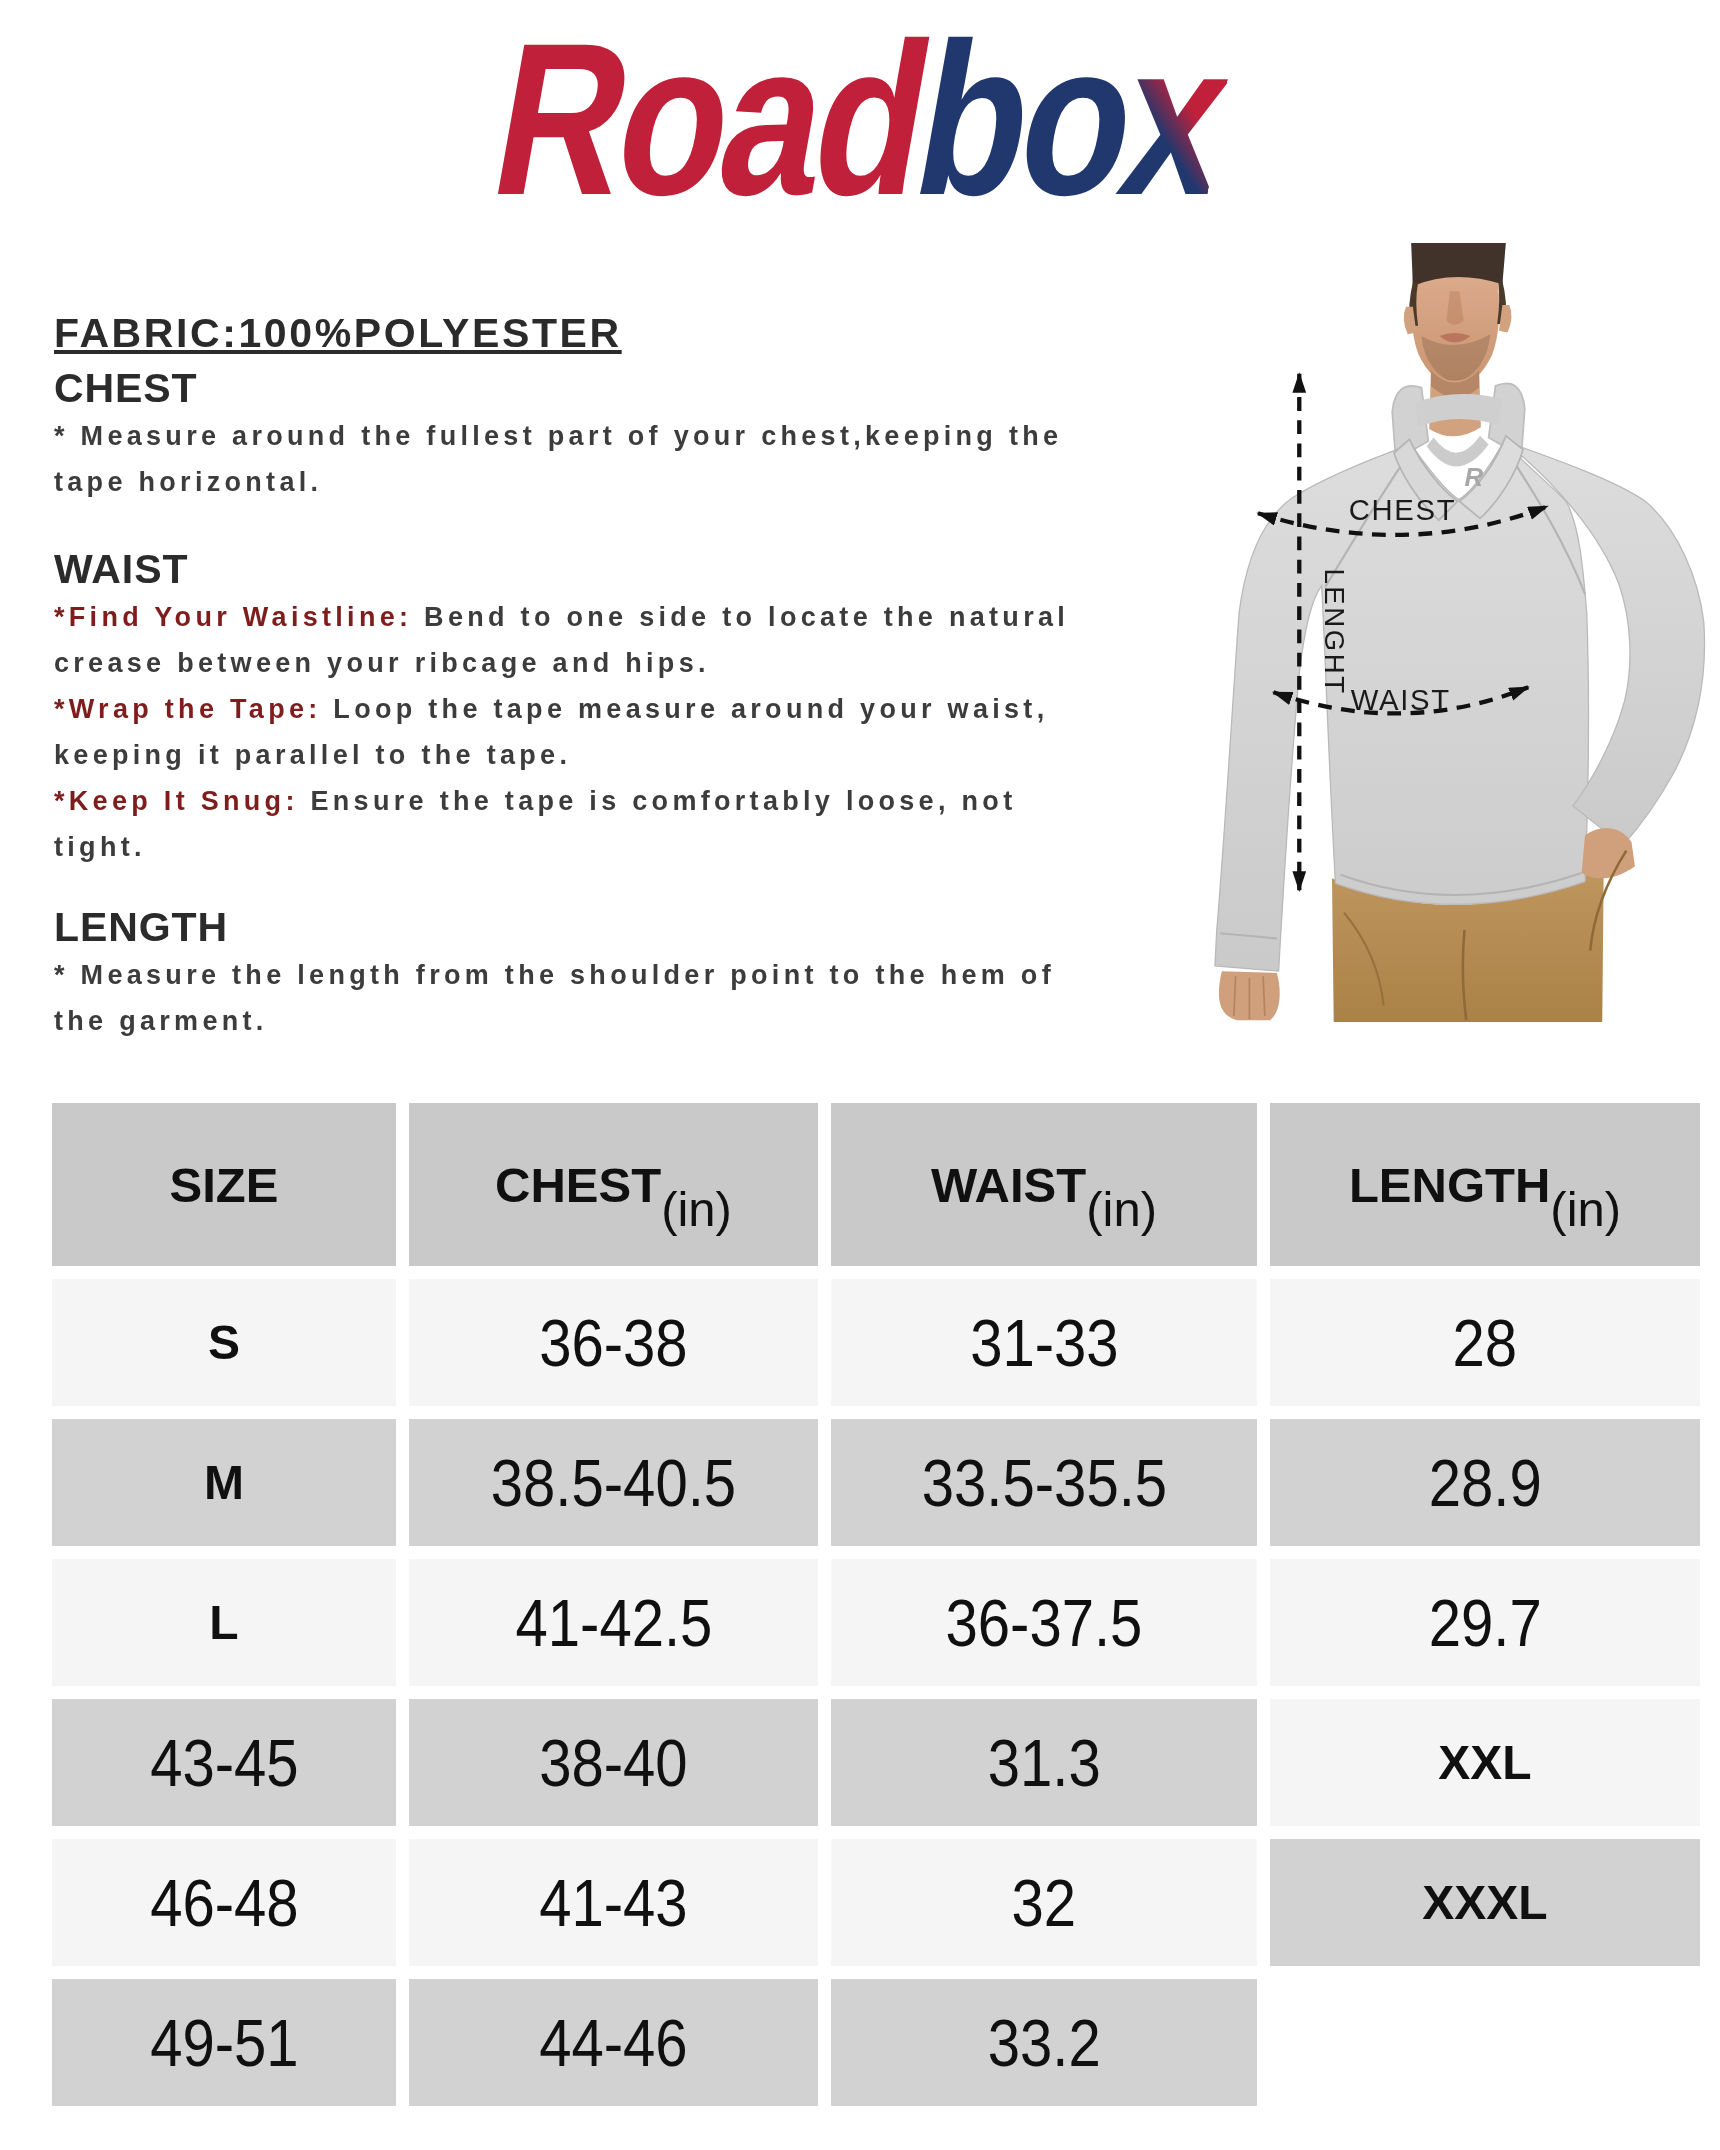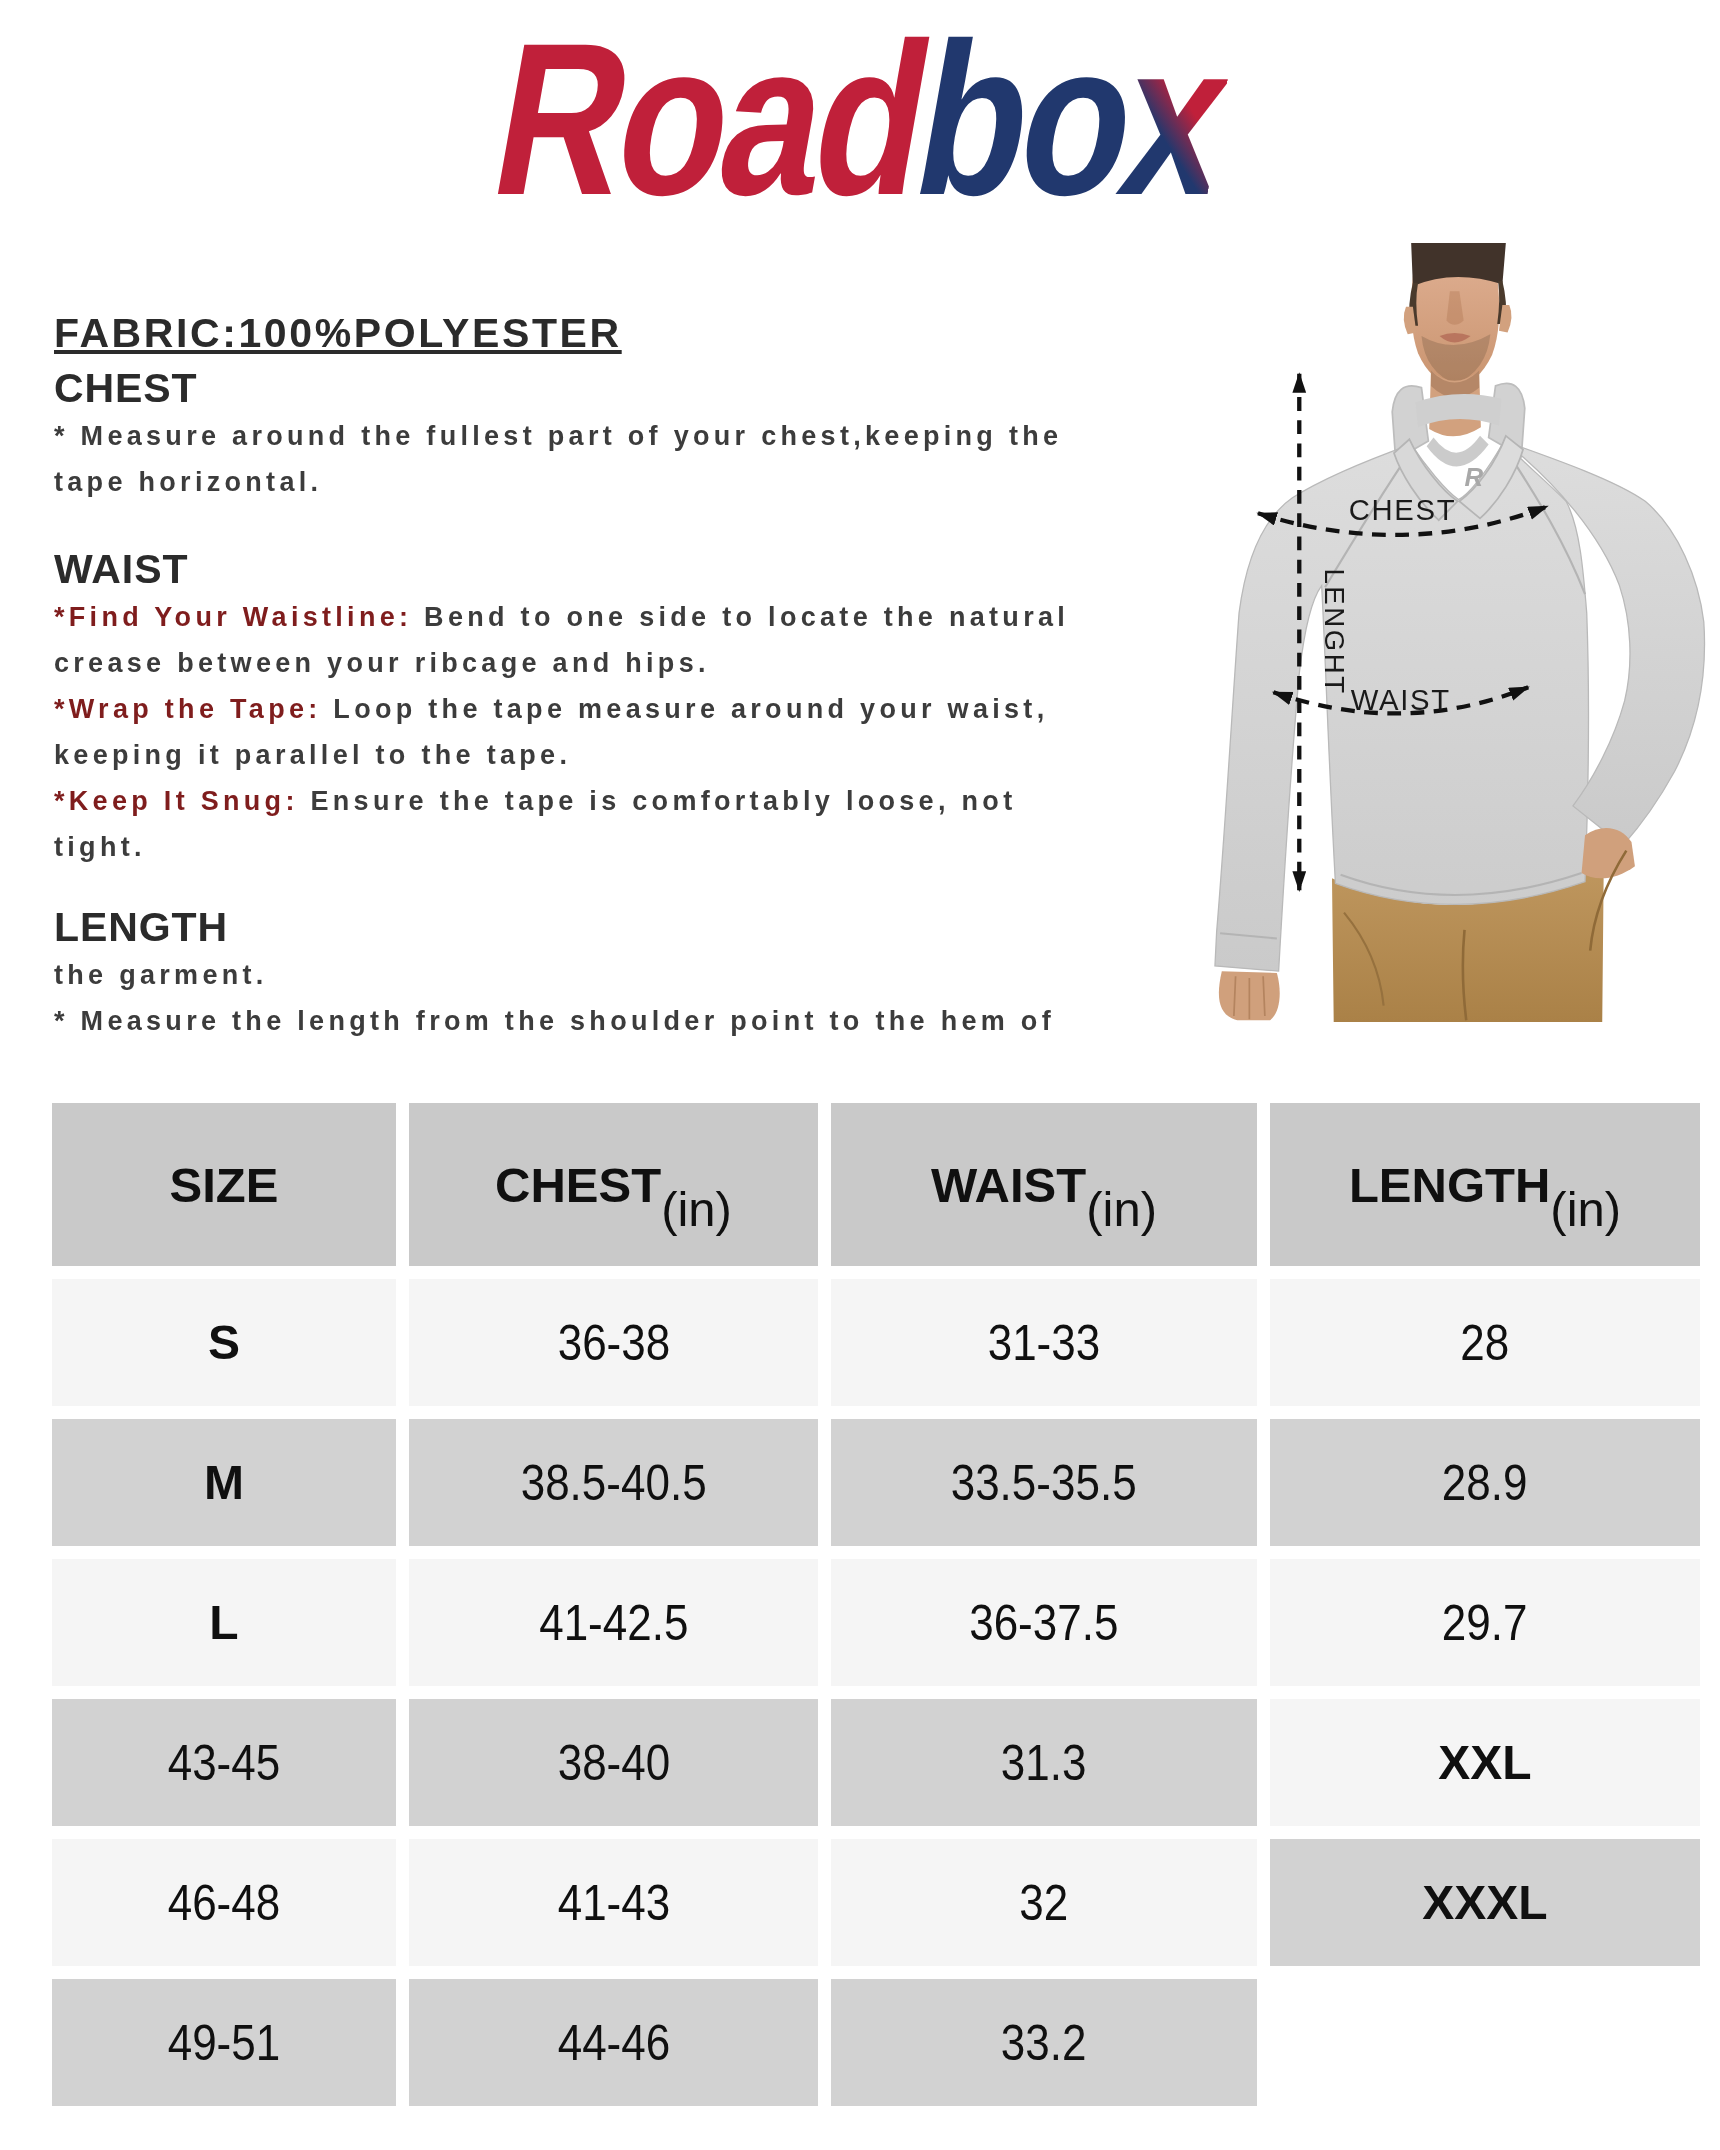--- a/index.html
+++ b/index.html
@@ -42,21 +42,21 @@
   
   #size-table{
     position:absolute;left:52px;top:1103px;width:1635px;
     display:grid;grid-template-columns:344px 409px 426px 430px;
     grid-template-rows:163px repeat(6,127px);gap:13px;background:#ffffff;
   }
   .cell{display:flex;align-items:center;justify-content:center;color:#101010;}
   .cell.h{background:#c9c9c9;font-weight:bold;font-size:49px;letter-spacing:0;}
   .cell.h .suffix{font-weight:400;margin-top:48px;}
   .cell.size{font-weight:bold;font-size:48px;}
-  .cell.val{font-size:50px;}
+  .cell.val{font-size:66px;}
   .cell .sq{display:inline-block;transform:scaleX(.88);transform-origin:50% 50%;white-space:nowrap;}
   .rowA{background:#f5f5f5;}
   .rowB{background:#d2d2d2;}
 </style>
 </head>
 <body>
 
 <div id="logo">
   <span class="logo-inner"><span class="logo-road">Road</span><span class="logo-bo">bo</span><span class="logo-x">x</span></span>
 </div>
@@ -72,22 +72,22 @@
     <div class="sec-heading">WAIST</div>
     <div class="bodyline"><b>*Find Your Waistline:</b><span> Bend to one side to locate the natural</span></div>
     <div class="bodyline"><span>crease between your ribcage and hips.</span></div>
     <div class="bodyline"><b>*Wrap the Tape:</b><span> Loop the tape measure around your waist,</span></div>
     <div class="bodyline"><span>keeping it parallel to the tape.</span></div>
     <div class="bodyline"><b>*Keep It Snug:</b><span> Ensure the tape is comfortably loose, not</span></div>
     <div class="bodyline"><span>tight.</span></div>
   </div>
 <div id="sec-2" class="section">
     <div class="sec-heading">LENGTH</div>
+    <div class="bodyline"><span>* Measure the length from the shoulder point to the hem of</span></div>
     <div class="bodyline"><span>the garment.</span></div>
-    <div class="bodyline"><span>* Measure the length from the shoulder point to the hem of</span></div>
   </div>
 
 <div id="figure">
 <svg width="525" height="779" viewBox="0 0 610 905" xmlns="http://www.w3.org/2000/svg">
   <defs>
     <linearGradient id="shirtG" x1="0" y1="0" x2="0" y2="1">
       <stop offset="0" stop-color="#dddddd"></stop>
           <stop offset="1" stop-color="#cacaca"></stop>
     </linearGradient>
     <linearGradient id="pantsG" x1="0" y1="0" x2="0" y2="1">

